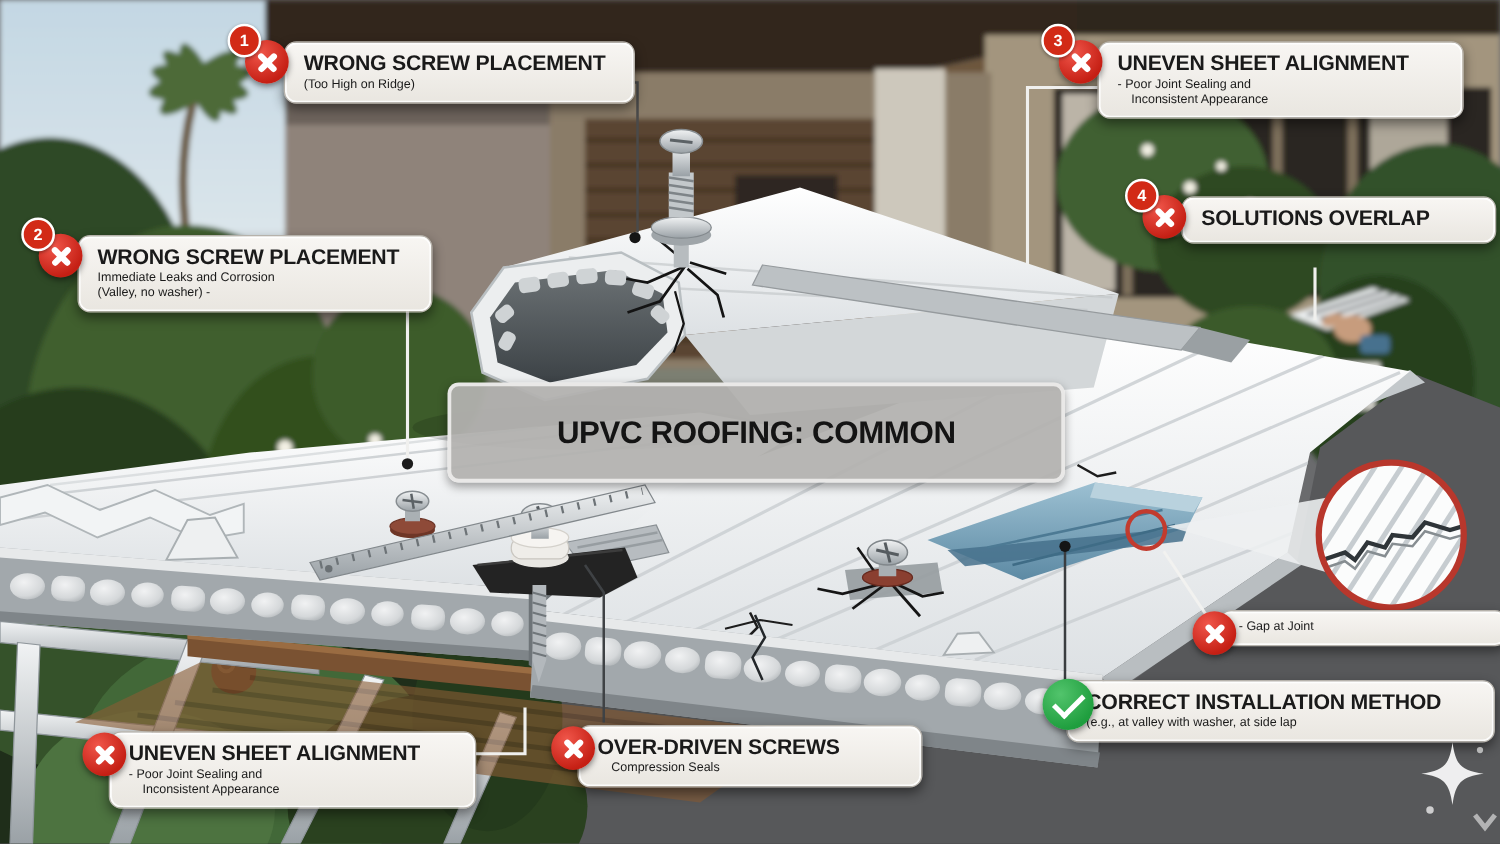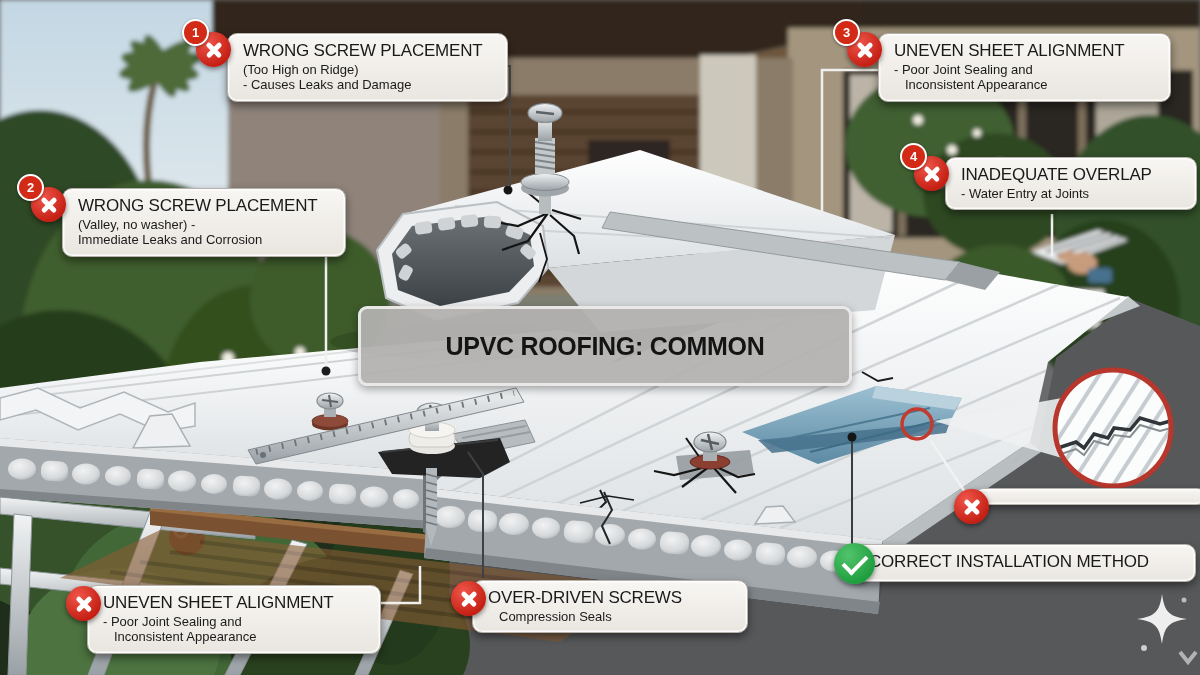--- a/index.html
+++ b/index.html
@@ -4,22 +4,22 @@
 <style>
   html,body{margin:0;padding:0;background:#222;}
   #stage{position:relative;width:1200px;height:675px;overflow:hidden;
          font-family:"Liberation Sans",sans-serif;background:#6a6b6d;}
   #scene{position:absolute;left:0;top:0;}
   
   .label{position:absolute;background:linear-gradient(#f8f6f3,#e9e6e0);
          border:1px solid #b6b2ab;border-radius:10px;
          box-shadow:0 4px 9px rgba(0,0,0,.45), inset 0 0 0 1.5px rgba(255,255,255,.85);
          padding:7px 12px 8px 15px;color:#1a1a1a;z-index:6;}
-  .label h3{margin:0 0 1px 0;font-size:17px;font-weight:400;line-height:1.16;letter-spacing:-.2px;white-space:nowrap;}
-  .label p{margin:0;font-size:13px;line-height:1.2;white-space:nowrap;}
+  .label h3{margin:0 0 1px 0;font-size:17px;font-weight:700;line-height:1.16;letter-spacing:-.2px;white-space:nowrap;}
+  .label p{margin:0;font-size:10px;line-height:1.2;white-space:nowrap;}
   .label p.indent{padding-left:11px;}
   .xicon{position:absolute;left:-32px;top:-2px;width:35px;height:35px;border-radius:50%;
          background:radial-gradient(circle at 35% 30%,#f0564a,#c51f14 72%);
          box-shadow:0 2px 5px rgba(0,0,0,.5);z-index:1;}
   .xicon::before,.xicon::after{content:"";position:absolute;left:50%;top:50%;
          width:19px;height:4.6px;background:#fff;border-radius:2.5px;}
   .xicon::before{transform:translate(-50%,-50%) rotate(45deg);}
   .xicon::after{transform:translate(-50%,-50%) rotate(-45deg);}
   .noband .xicon{left:-22px;top:0;}
   .num{position:absolute;left:-46px;top:-15px;width:23px;height:23px;border-radius:50%;
@@ -439,66 +439,66 @@
 
   <div id="title-panel">
     <div>UPVC ROOFING: COMMON</div>
   </div>
 
   <div class="label" style="left:227px;top:33px;width:252px">
     <span class="num">1</span>
     <span class="xicon"></span>
     <h3>WRONG SCREW PLACEMENT</h3>
     <p>(Too High on Ridge)</p>
-    <p>- Causes Leaks and Damage</p>
   </div>
 
   <div class="label" style="left:62px;top:188px;width:255px">
     <span class="num">2</span>
     <span class="xicon"></span>
     <h3>WRONG SCREW PLACEMENT</h3>
+    <p>Immediate Leaks and Corrosion</p>
     <p>(Valley, no washer) -</p>
-    <p>Immediate Leaks and Corrosion</p>
   </div>
 
   <div class="label" style="left:878px;top:33px;width:264px">
     <span class="num">3</span>
     <span class="xicon"></span>
     <h3>UNEVEN SHEET ALIGNMENT</h3>
     <p>- Poor Joint Sealing and</p>
     <p class="indent">Inconsistent Appearance</p>
   </div>
 
   <div class="label" style="left:945px;top:157px;width:223px">
     <span class="num">4</span>
     <span class="xicon"></span>
-    <h3>INADEQUATE OVERLAP</h3>
-    <p>- Water Entry at Joints</p>
+    <h3>SOLUTIONS OVERLAP</h3>
   </div>
 
   <div class="label noband" style="left:975px;top:488px;width:202px">
     <span class="xicon"></span>
+    <p>- Gap at Joint</p>
   </div>
 
   <div class="label noband" style="left:87px;top:585px;width:265px">
     <span class="xicon"></span>
     <h3>UNEVEN SHEET ALIGNMENT</h3>
     <p>- Poor Joint Sealing and</p>
     <p class="indent">Inconsistent Appearance</p>
   </div>
 
-  <div class="label noband" style="left:472px;top:580px;width:247px">
+  <div class="label noband" style="left:462px;top:580px;width:247px">
     <span class="xicon"></span>
     <h3>OVER-DRIVEN SCREWS</h3>
     <p class="indent">Compression Seals</p>
   </div>
 
   <div class="label noband" style="left:853px;top:544px;width:314px">
     <span class="checkicon"></span>
     <h3>CORRECT INSTALLATION METHOD</h3>
+    <p>(e.g., at valley with washer, at side lap</p>
   </div>
 
   <div id="sparkle">
     <svg width="76" height="86" viewBox="0 0 76 86">
       <path d="M38,12 C40.5,30 45,34.5 63,37 C45,39.5 40.5,44 38,62 C35.5,44 31,39.5 13,37 C31,34.5 35.5,30 38,12" fill="#ffffff" opacity="0.9"></path>
       <circle cx="20" cy="66" r="3" fill="#ffffff" opacity="0.7"></circle>
       <circle cx="60" cy="18" r="2.5" fill="#ffffff" opacity="0.6"></circle>
       <path d="M56,70 l8,10 l8,-10" stroke="#ffffff" stroke-width="4" fill="none" opacity="0.55"></path>
     </svg>
   </div>

